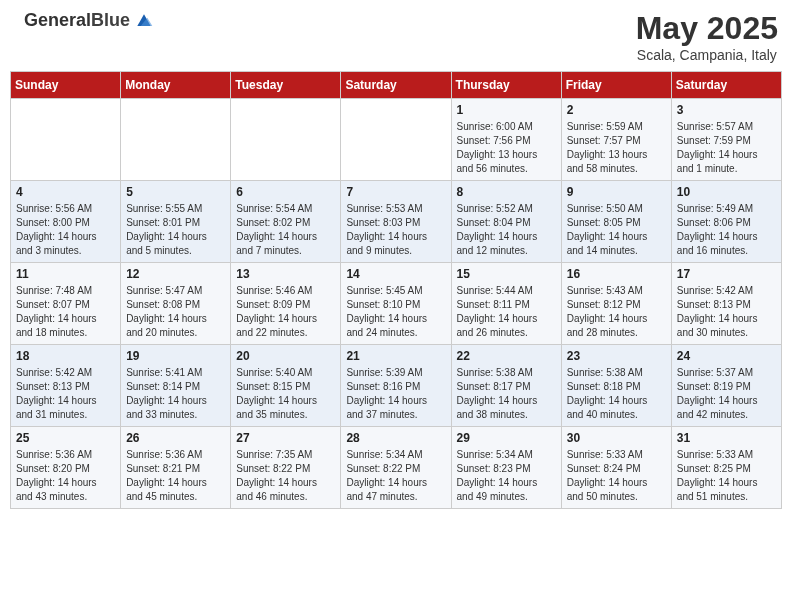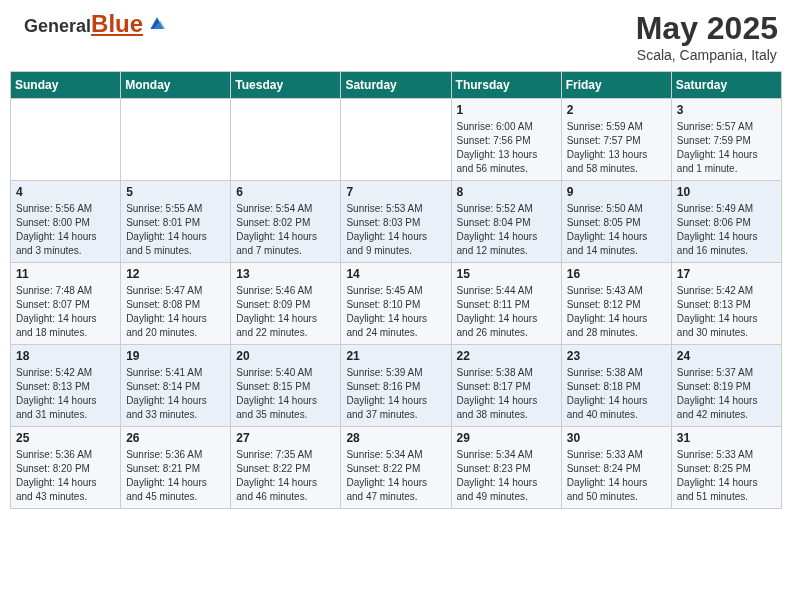--- a/index.html
+++ b/index.html
@@ -22,24 +22,23 @@
       align-items: center;
       gap: 2px;
     }
     .logo-text-general {
       font-size: 18px;
       font-weight: bold;
       color: #333;
       margin-left: 10px;
     }
     .logo-text-blue {
-      font-size: 24px;
-      font-weight: bold;
-      color: #c2410c;
-      text-decoration: underline;
+      font-size: 18px;
+      font-weight: bold;
+      color: #404040;
     }
     .logo-icon {
       width: 20px;
       height: 20px;
       margin-left: 2px;
     }
     .title-block {
       text-align: center;
     }
     .main-title {
@@ -50,21 +49,21 @@
     .subtitle {
       font-size: 14px;
       color: #404040;
     }
     .calendar {
       width: 100%;
       border-collapse: collapse;
       font-size: 11px;
     }
     .calendar thead tr th {
-      background-color: #0f766e;
+      background-color: #b91c1c;
       color: #fff;
       font-weight: bold;
       font-size: 12px;
       padding: 6px 4px;
       border: 1px solid #ccc;
       text-align: left;
     }
     .calendar tbody tr td {
       border: 1px solid #ccc;
       vertical-align: top;

